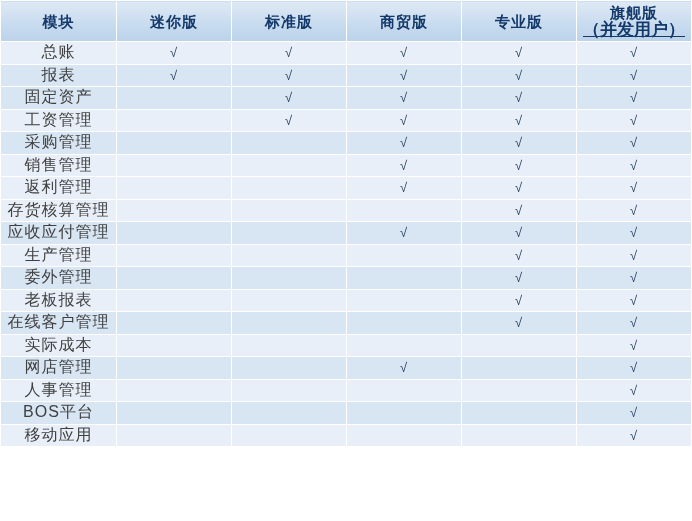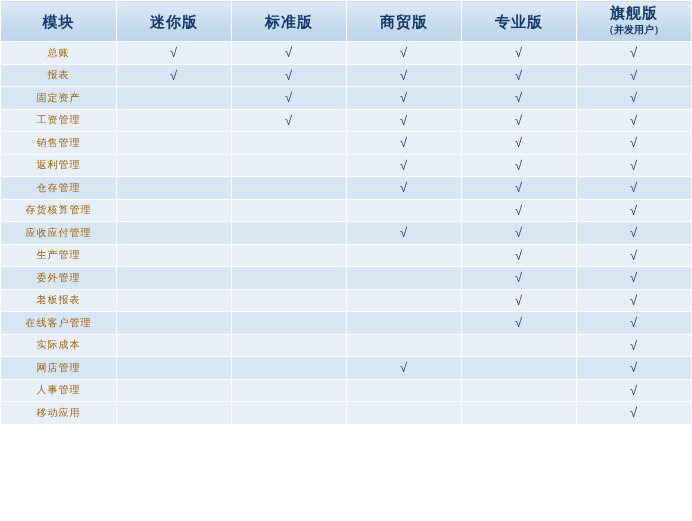--- a/index.html
+++ b/index.html
@@ -27,36 +27,37 @@
     font-size: 15px;
     font-weight: bold;
     text-align: center;
     height: 36px;
     line-height: 17px;
     padding: 2px 0;
     letter-spacing: 1px;
   }
   thead th .sub {
     display: block;
-    font-size: 10px;
+    font-size: 17px;
     font-weight: bold;
     letter-spacing: 0;
+    text-decoration: underline;
   }
   tbody td {
     border: 1px solid #ffffff;
     height: 21.5px;
     font-size: 13px;
     color: #1b3c63;
     text-align: center;
     padding: 0;
     letter-spacing: 1px;
   }
   tbody td.mod {
-    font-size: 10px;
-    color: #a16207;
+    font-size: 16px;
+    color: #404040;
     letter-spacing: 1px;
   }
   tbody tr.odd td { background: #e9eff8; }
   tbody tr.even td { background: #d8e5f3; }
   tbody tr.odd td.mod { background: #e9eff8; }
   tbody tr.even td.mod { background: #d8e5f3; }
   .chk {
     display: inline-block;
     font-size: 13px;
     color: #27415f;
@@ -124,44 +125,44 @@
         <td><span class="chk">√</span></td>
       </tr>
       <tr class="odd">
         <td class="mod">工资管理</td>
         <td><span class="chk"></span></td>
         <td><span class="chk">√</span></td>
         <td><span class="chk">√</span></td>
         <td><span class="chk">√</span></td>
         <td><span class="chk">√</span></td>
       </tr>
+      <tr class="even">
+        <td class="mod">采购管理</td>
+        <td><span class="chk"></span></td>
+        <td><span class="chk"></span></td>
+        <td><span class="chk">√</span></td>
+        <td><span class="chk">√</span></td>
+        <td><span class="chk">√</span></td>
+      </tr>
       <tr class="odd">
         <td class="mod">销售管理</td>
         <td><span class="chk"></span></td>
         <td><span class="chk"></span></td>
         <td><span class="chk">√</span></td>
         <td><span class="chk">√</span></td>
         <td><span class="chk">√</span></td>
       </tr>
       <tr class="odd">
         <td class="mod">返利管理</td>
         <td><span class="chk"></span></td>
         <td><span class="chk"></span></td>
         <td><span class="chk">√</span></td>
         <td><span class="chk">√</span></td>
         <td><span class="chk">√</span></td>
       </tr>
-      <tr class="even">
-        <td class="mod">仓存管理</td>
-        <td><span class="chk"></span></td>
-        <td><span class="chk"></span></td>
-        <td><span class="chk">√</span></td>
-        <td><span class="chk">√</span></td>
-        <td><span class="chk">√</span></td>
-      </tr>
       <tr class="odd">
         <td class="mod">存货核算管理</td>
         <td><span class="chk"></span></td>
         <td><span class="chk"></span></td>
         <td><span class="chk"></span></td>
         <td><span class="chk">√</span></td>
         <td><span class="chk">√</span></td>
       </tr>
       <tr class="even">
         <td class="mod">应收应付管理</td>
@@ -214,20 +215,28 @@
       <tr class="even">
         <td class="mod">网店管理</td>
         <td><span class="chk"></span></td>
         <td><span class="chk"></span></td>
         <td><span class="chk">√</span></td>
         <td><span class="chk"></span></td>
         <td><span class="chk">√</span></td>
       </tr>
       <tr class="odd">
         <td class="mod">人事管理</td>
+        <td><span class="chk"></span></td>
+        <td><span class="chk"></span></td>
+        <td><span class="chk"></span></td>
+        <td><span class="chk"></span></td>
+        <td><span class="chk">√</span></td>
+      </tr>
+      <tr class="even">
+        <td class="mod">BOS平台</td>
         <td><span class="chk"></span></td>
         <td><span class="chk"></span></td>
         <td><span class="chk"></span></td>
         <td><span class="chk"></span></td>
         <td><span class="chk">√</span></td>
       </tr>
       <tr class="odd">
         <td class="mod">移动应用</td>
         <td><span class="chk"></span></td>
         <td><span class="chk"></span></td>

